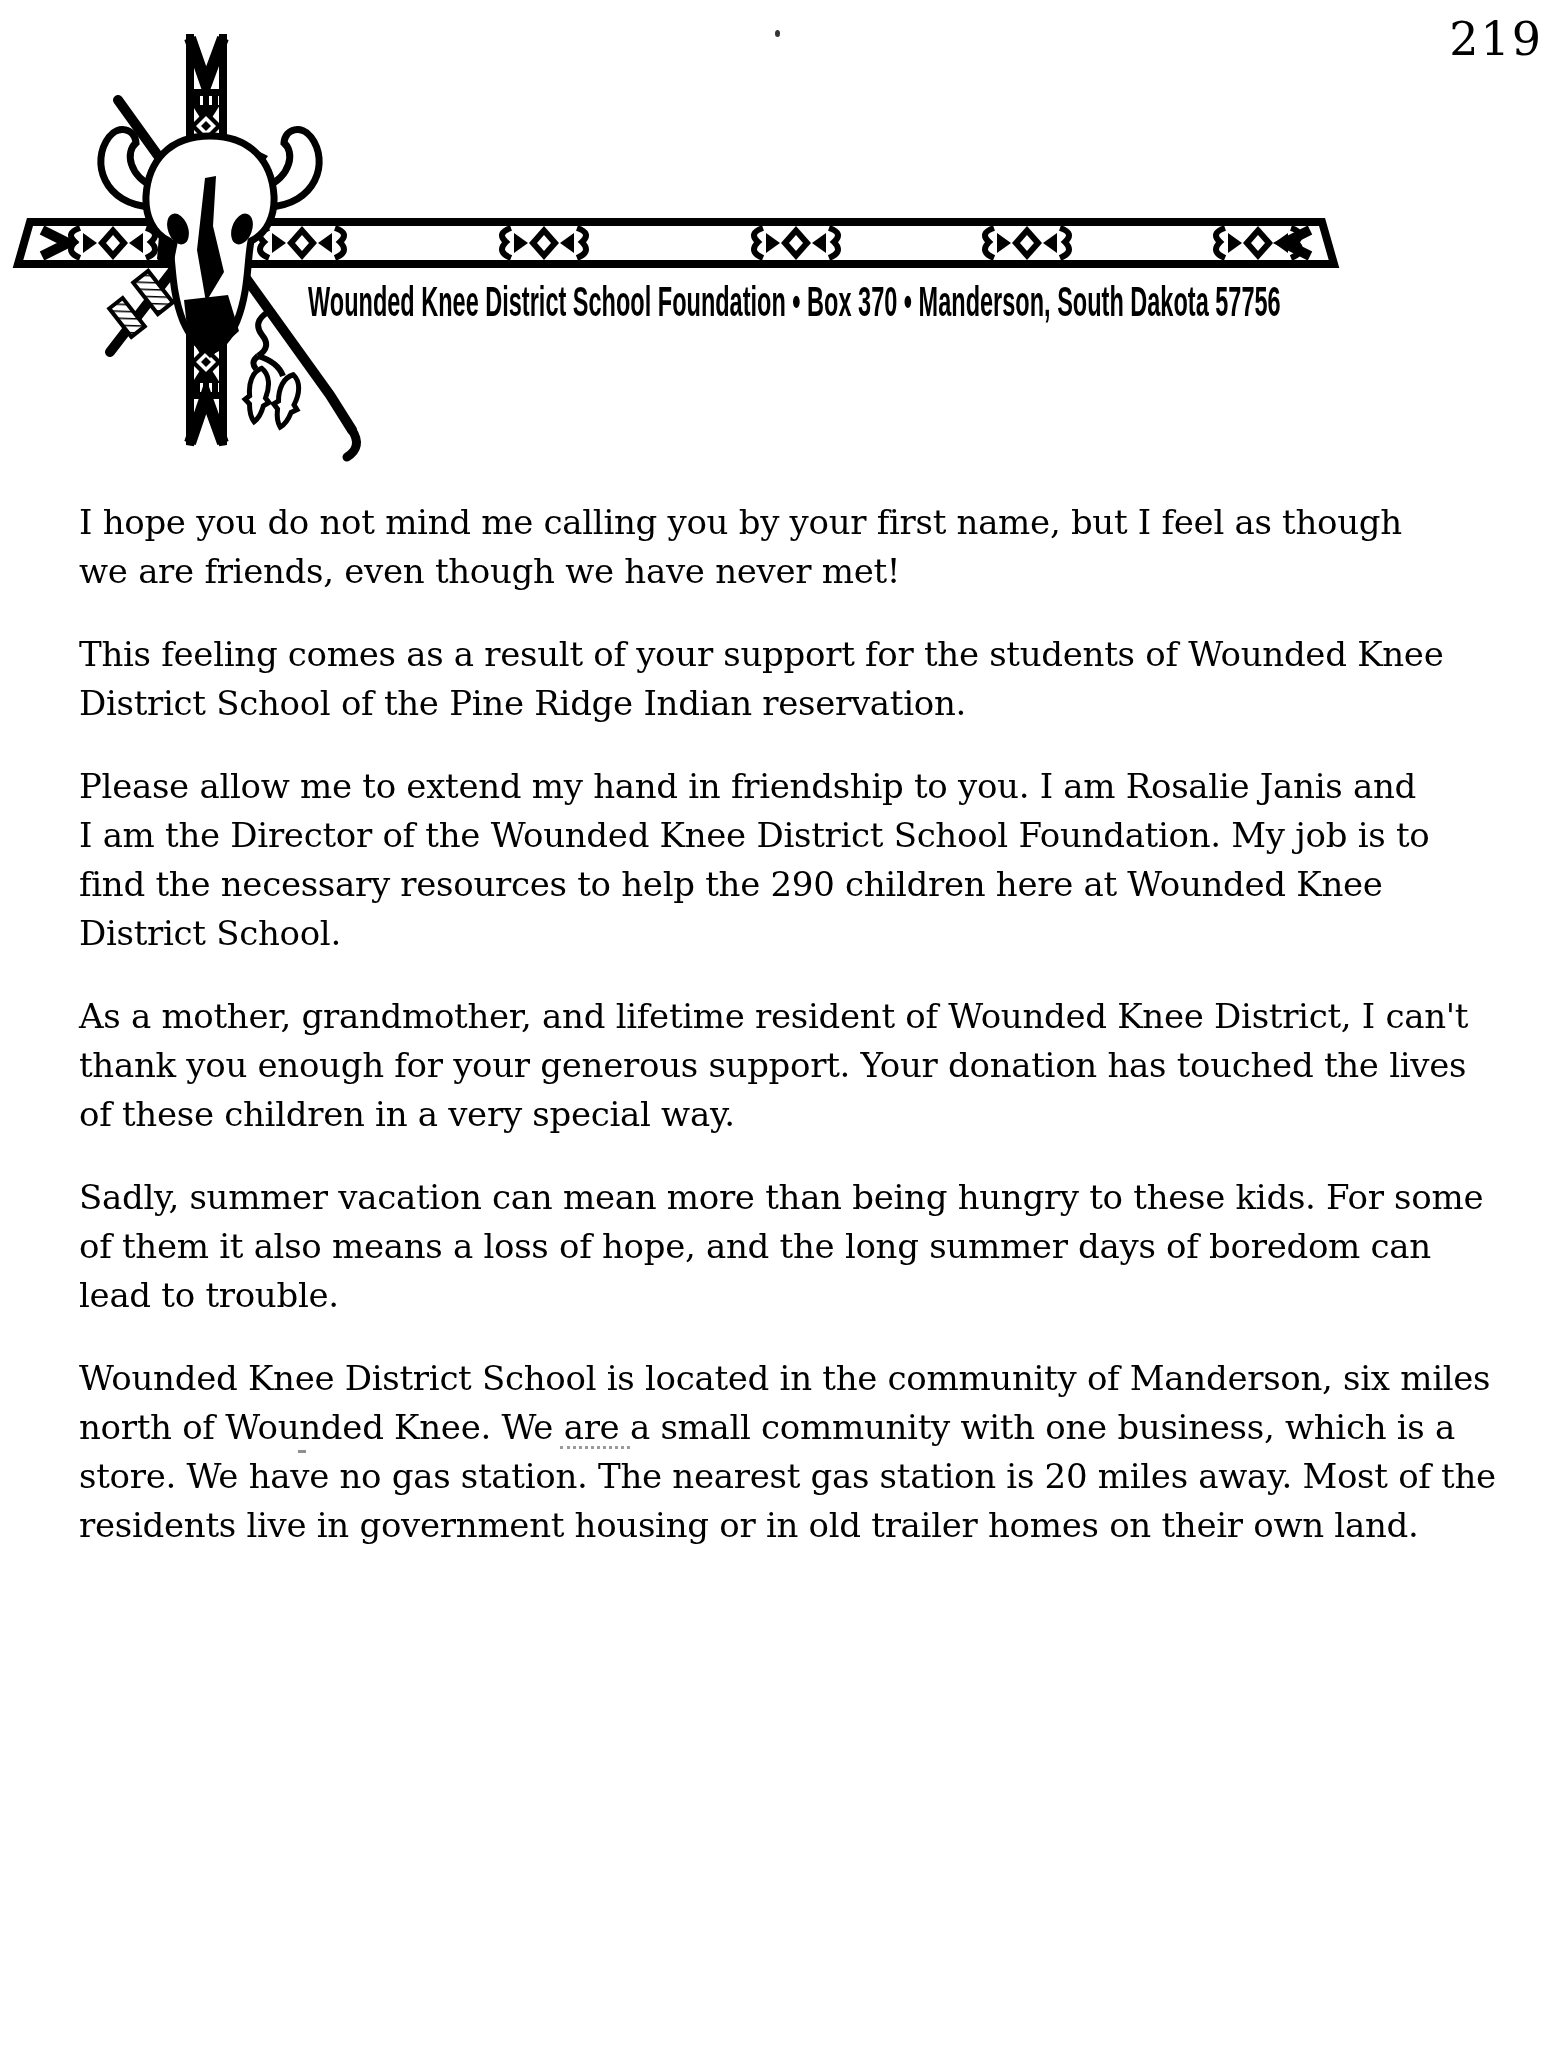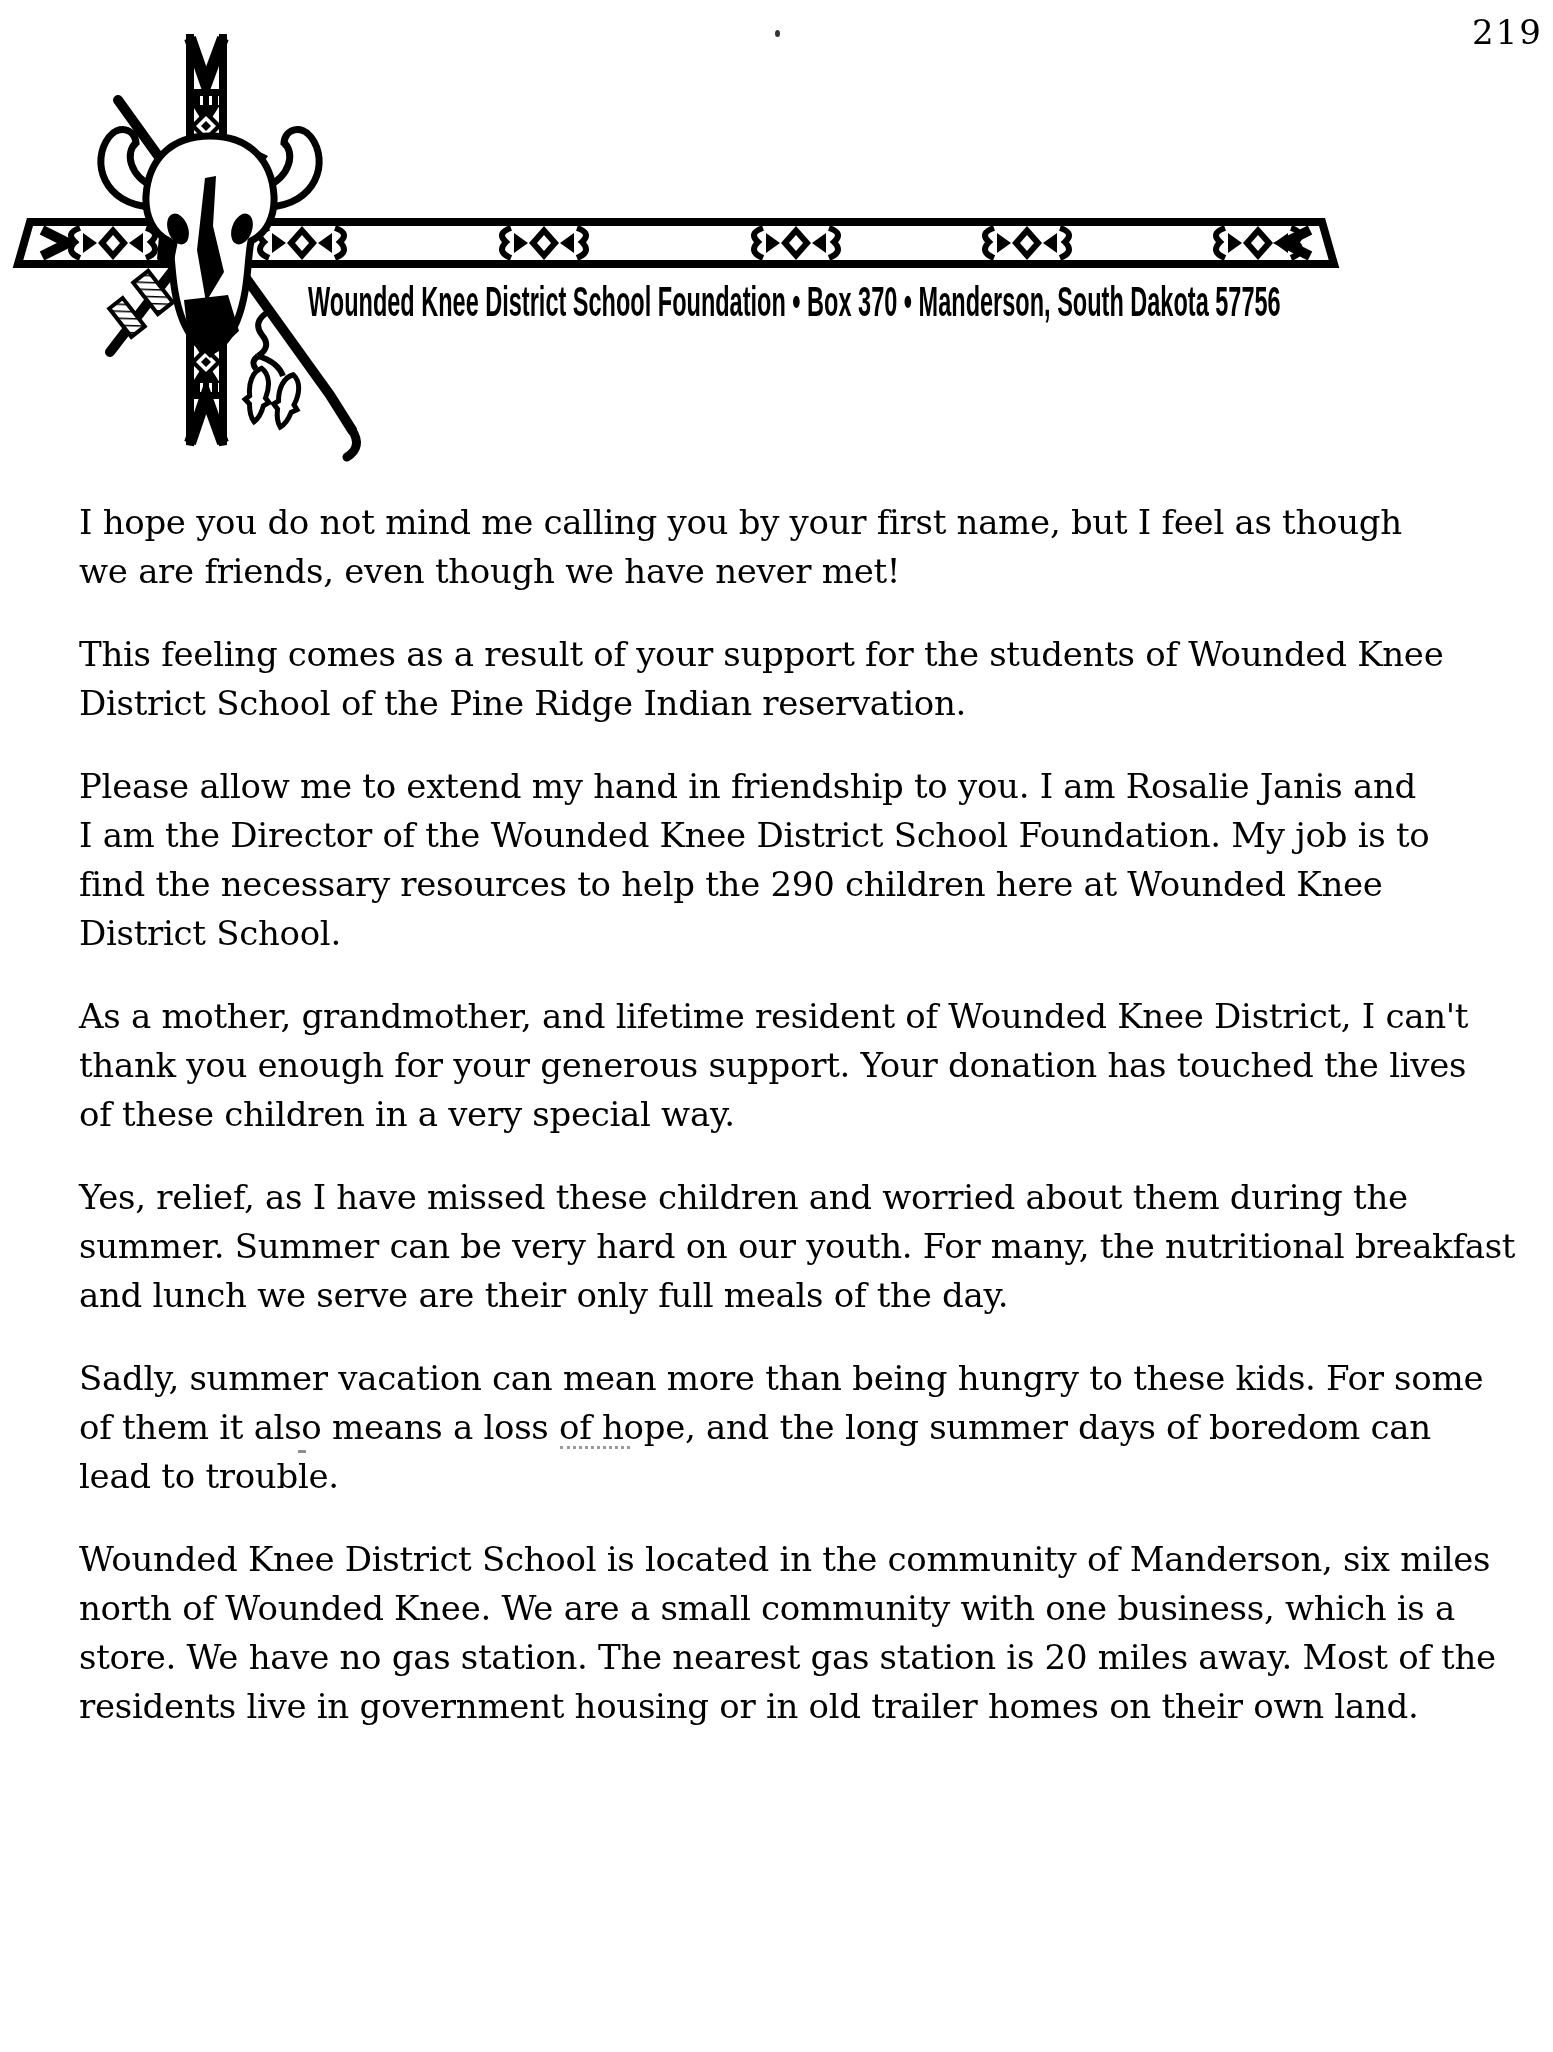--- a/index.html
+++ b/index.html
@@ -8,21 +8,21 @@
     width:1553px;height:2052px;
     background:#ffffff;
     color:#000;
     font-family:"DejaVu Serif", serif;
     overflow:hidden;
     margin:0 auto;
   }
   .page-number{
     position:absolute;top:12px;right:10px;
     font-family:"DejaVu Serif", serif;
-    font-size:34px;letter-spacing:2px;
+    font-size:46px;letter-spacing:2px;
   }
   .logo-svg{position:absolute;top:0;left:0;}
   .org-line{
     position:absolute;top:278px;left:308px;
     font-family:"Liberation Sans", sans-serif;
     font-weight:bold;
     font-size:42px;
     white-space:nowrap;
     transform:scaleX(0.56);
     transform-origin:left center;
@@ -151,23 +151,20 @@
 we are friends, even though we have never met!</p>
       <p>This feeling comes as a result of your support for the students of Wounded Knee
 District School of the Pine Ridge Indian reservation.</p>
       <p>Please allow me to extend my hand in friendship to you. I am Rosalie Janis and
 I am the Director of the Wounded Knee District School Foundation. My job is to
 find the necessary resources to help the 290 children here at Wounded Knee
 District School.</p>
       <p>As a mother, grandmother, and lifetime resident of Wounded Knee District, I can't
 thank you enough for your generous support. Your donation has touched the lives
 of these children in a very special way.</p>
-      <p>Yes, relief, as I have missed these children and worried about them during the
-summer. Summer can be very hard on our youth. For many, the nutritional breakfast
-and lunch we serve are their only full meals of the day.</p>
       <p>Sadly, summer vacation can mean more than being hungry to these kids. For some
 of them it also means a loss of hope, and the long summer days of boredom can
 lead to trouble.</p>
       <p>Wounded Knee District School is located in the community of Manderson, six miles
 north of Wounded Knee. We are a small community with one business, which is a
 store. We have no gas station. The nearest gas station is 20 miles away. Most of the
 residents live in government housing or in old trailer homes on their own land.</p>
     </div>
 
   <div class="artifact-dot" style="left:775px;top:30px;width:5px;height:7px;"></div>

